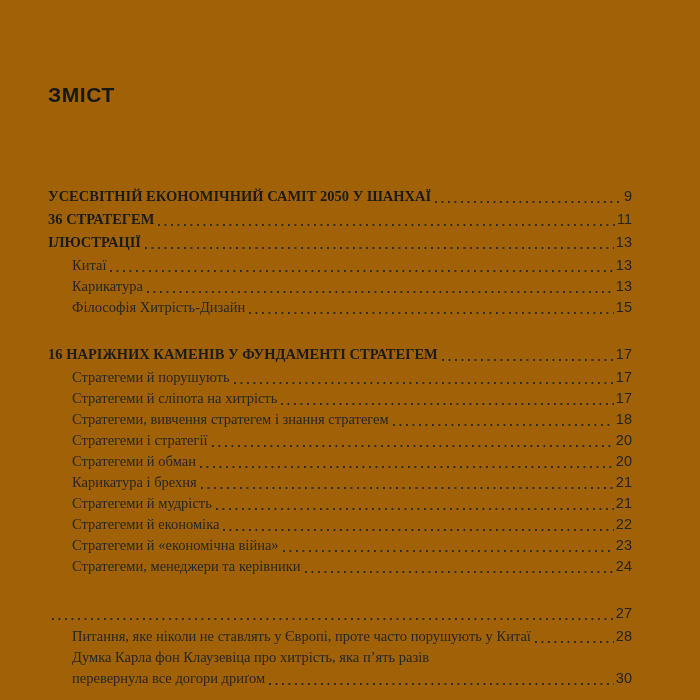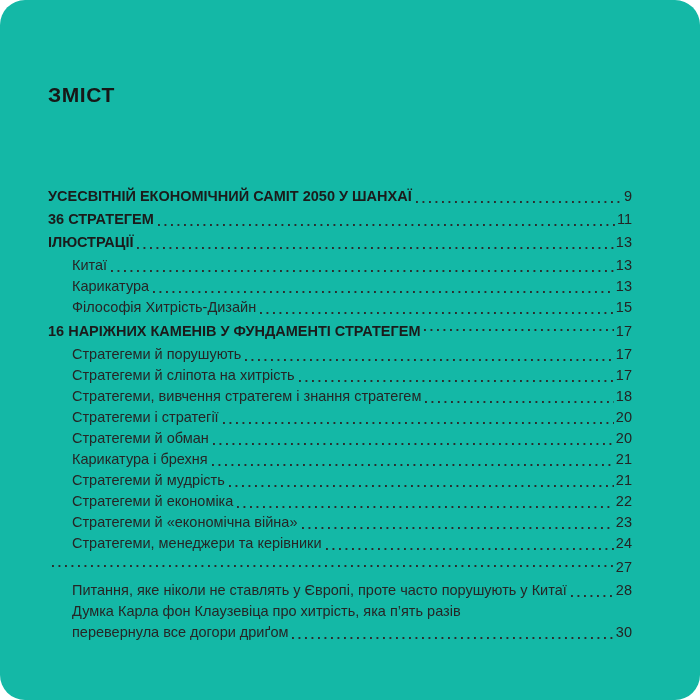--- a/index.html
+++ b/index.html
@@ -4,27 +4,26 @@
 <style>
   html, body {
     margin: 0;
     padding: 0;
     background: #ffffff;
   }
   .book-page {
     position: relative;
     width: 700px;
     height: 700px;
-    background: #14b8a6;
+    background: #a16207;
     box-sizing: border-box;
     padding: 84px 68px 0 48px;
     overflow: hidden;
     font-family: "Liberation Sans", "DejaVu Sans", sans-serif;
     color: #222222;
-    border-radius: 25px;
   }
   .page-title {
     margin: 0;
     font-size: 21px;
     line-height: 22px;
     font-weight: 700;
     letter-spacing: 0.6px;
     color: #171717;
   }
   .toc-list {
@@ -36,28 +35,28 @@
     font-size: 14.5px;
     line-height: 21px;
     color: #262626;
   }
   .toc-row.bold {
     font-weight: 700;
     margin: 2px 0;
     color: #1b1b1b;
   }
   .toc-row.section-start {
-    margin-top: 3px;
-    align-items: center;
+    margin-top: 26px;
   }
   .toc-row.lvl1 {
     padding-left: 24px;
   }
   .toc-label {
     white-space: nowrap;
+    font-family: Liberation Serif, serif;
   }
   .dot-leader {
     flex: 1 1 auto;
     min-width: 10px;
     height: 2px;
     margin: 0 2px 4px 4px;
     background-image: radial-gradient(circle at 1px 1px, #2c2c2c 1px, rgba(0,0,0,0) 1.4px);
     background-size: 6.5px 2px;
     background-repeat: repeat-x;
     background-position: left bottom;

